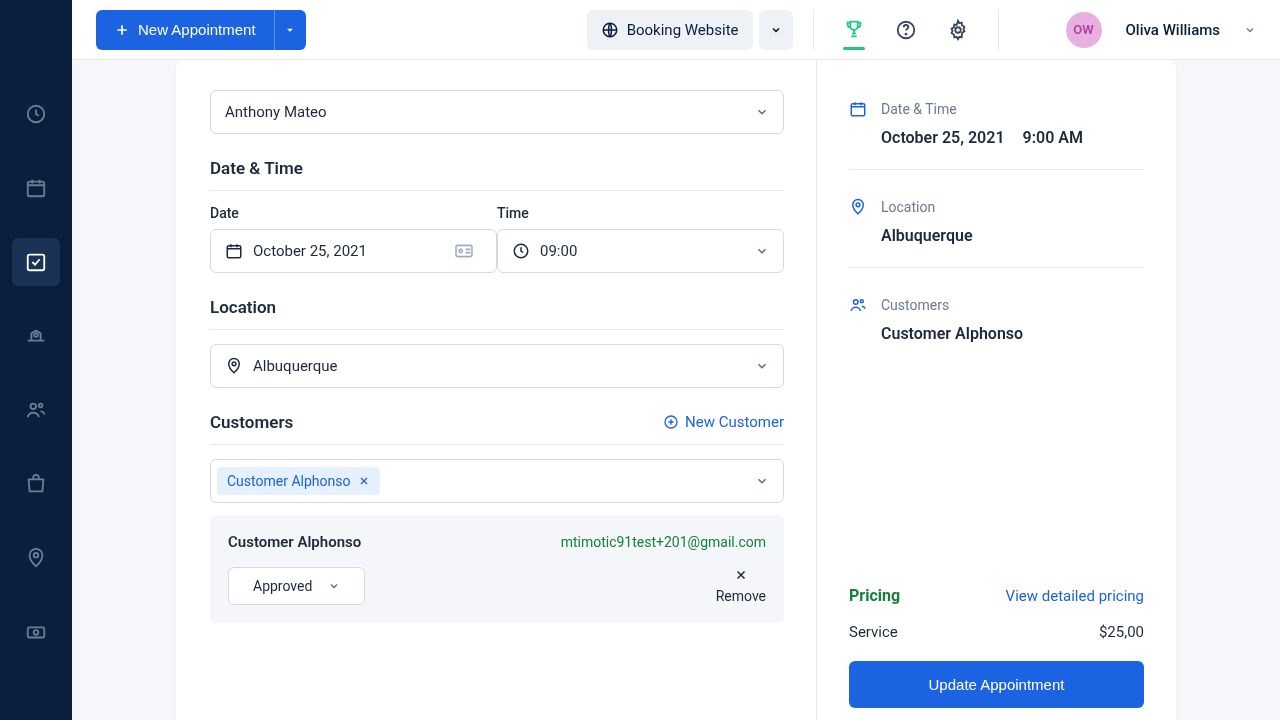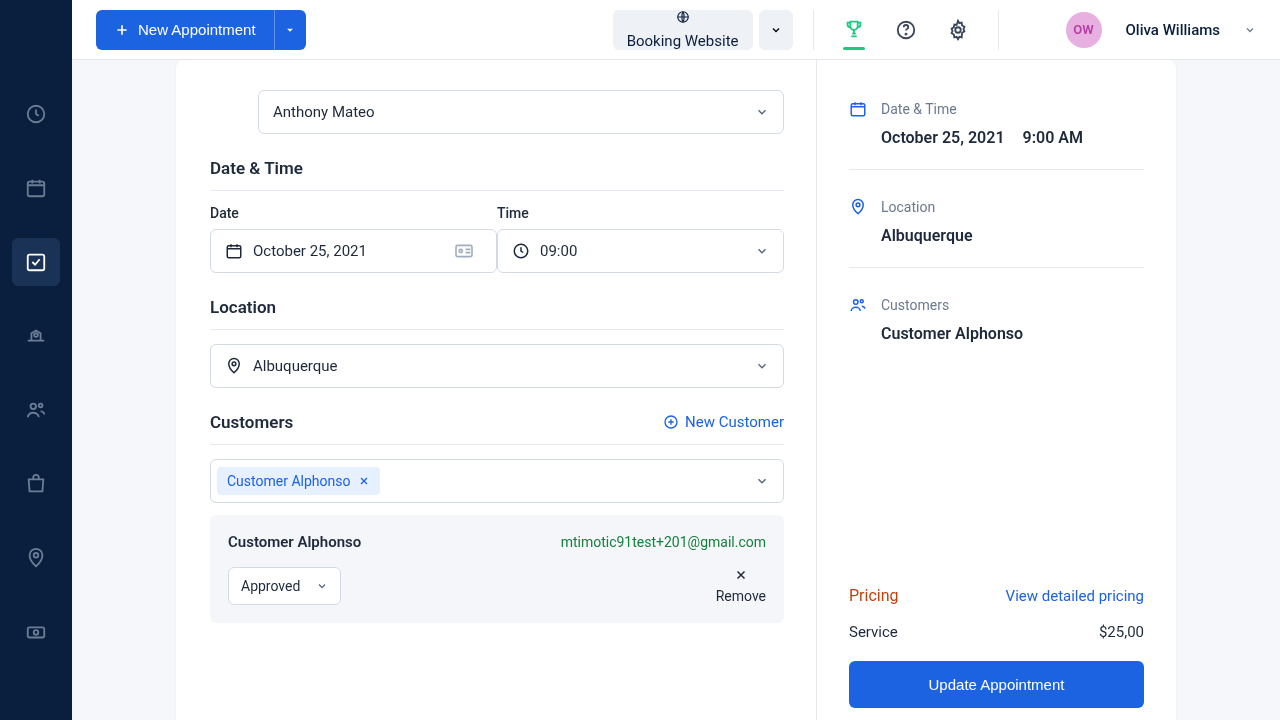--- a/index.html
+++ b/index.html
@@ -9,21 +9,21 @@
 .sidebar-item { width: 48px; height: 48px; display: flex; align-items: center; justify-content: center; color: #6b7d95; cursor: pointer; border-radius: 6px; }
 .sidebar-item.active { background: #1a3256; color: #fff; }
 .sidebar-item svg { width: 22px; height: 22px; }
 .main { flex: 1; display: flex; flex-direction: column; }
 .topbar { height: 60px; background: #fff; border-bottom: 1px solid #e5e9ef; display: flex; align-items: center; padding: 16px 24px; gap: 12px; flex-shrink: 0; }
 .btn-primary { background: #1b63e0; color: #fff; border: none; border-radius: 6px; height: 40px; padding: 0 18px; display: flex; align-items: center; gap: 8px; font-size: 15px; font-weight: 500; cursor: pointer; }
 .btn-primary-group { display: flex; }
 .btn-primary-group .btn-primary:first-child { border-top-right-radius: 0; border-bottom-right-radius: 0; }
 .btn-primary-dd { background: #1b63e0; color: #fff; border: none; border-left: 1px solid rgba(255,255,255,0.3); border-top-right-radius: 6px; border-bottom-right-radius: 6px; width: 32px; height: 40px; display: flex; align-items: center; justify-content: center; cursor: pointer; }
 .topbar-spacer { flex: 1; }
-.pill-btn { display: flex; align-items: center; gap: 8px; background: #eef1f5; border-radius: 6px; height: 40px; padding: 0 14px; font-size: 15px; color: #0a1e3d; cursor: pointer; flex-direction: column; }
+.pill-btn { display: flex; align-items: center; gap: 8px; background: #eef1f5; border-radius: 6px; height: 40px; padding: 0 14px; font-size: 15px; color: #0a1e3d; cursor: pointer; }
 .pill-dd { width: 34px; height: 40px; background: #eef1f5; border-radius: 6px; display: flex; align-items: center; justify-content: center; cursor: pointer; margin-left: -6px; }
 .topbar-divider { width: 1px; height: 40px; background: #e5e9ef; margin: 0 8px; }
 .topbar-icon { width: 40px; height: 40px; display: flex; align-items: center; justify-content: center; color: #38455a; cursor: pointer; }
 .trophy-wrap { display: flex; flex-direction: column; align-items: center; }
 .trophy-underline { width: 22px; height: 3px; background: #1dc97e; border-radius: 2px; margin-top: -2px; }
 .avatar { width: 36px; height: 36px; border-radius: 50%; background: #e7b0e0; color: #b33fa5; display: flex; align-items: center; justify-content: center; font-size: 13px; font-weight: 600; }
 .user-box { display: flex; align-items: center; gap: 24px; cursor: pointer; margin-left: 47px; }
 .user-name { font-size: 15px; color: #0a1e3d; font-weight: 500; }
 .content { flex: 1; display: flex; justify-content: center; align-items: flex-end; padding: 0; }
 .card { background: #fff; border-radius: 8px; width: 1000px; height: 680px; display: flex; overflow: hidden; box-shadow: 0 1px 3px rgba(0,0,0,0.05); margin-bottom: 40px; }
@@ -40,33 +40,33 @@
 .link-simple { color: #1b63e0; font-size: 15px; font-weight: 500; display: flex; align-items: center; gap: 6px; cursor: pointer; }
 .tag-box { min-height: 44px; border: 1px solid #d4dae3; border-radius: 6px; display: flex; align-items: center; padding: 4px 14px 4px 6px; gap: 8px; margin-top: 14px; cursor: pointer; }
 .chip { background: #e6f0ff; color: #1b63e0; padding: 6px 10px; border-radius: 4px; font-size: 14px; display: flex; align-items: center; gap: 8px; }
 .chip-x { cursor: pointer; color: #1b63e0; display: inline-flex; }
 .tag-box .chev { margin-left: auto; color: #5a6b82; }
 .cust-card { background: #f4f6f9; border-radius: 6px; margin-top: 12px; padding: 18px; }
 .cust-row1 { display: flex; justify-content: space-between; align-items: center; margin-bottom: 16px; }
 .cust-name { font-size: 15px; font-weight: 600; color: #1e2a3b; }
 .cust-email { font-size: 14px; color: #15803d; }
 .cust-row2 { display: flex; justify-content: space-between; align-items: center; }
-.status-select { background: #fff; border: 1px solid #d4dae3; border-radius: 6px; height: 38px; padding: 0 12px; display: flex; align-items: center; gap: 16px; font-size: 14px; color: #1e2a3b; cursor: pointer; }
+.status-select { background: #fff; border: 1px solid #d4dae3; border-radius: 6px; height: 38px; padding: 0 24px; display: flex; align-items: center; gap: 16px; font-size: 14px; color: #1e2a3b; cursor: pointer; }
 .remove-btn { display: flex; align-items: center; gap: 6px; font-size: 14px; color: #1e2a3b; cursor: pointer; flex-direction: column; }
 .side-block { margin-top: 28px; }
 .side-label-row { display: flex; align-items: center; gap: 14px; margin-bottom: 10px; }
 .side-label { font-size: 14px; color: #6b7a8e; }
 .side-icon { color: #1b63e0; width: 18px; }
 .side-value { font-size: 16px; font-weight: 600; color: #1e2a3b; margin-left: 32px; }
 .side-value-row { display: flex; gap: 18px; margin-left: 32px; }
 .side-value-row span { font-size: 16px; font-weight: 600; color: #1e2a3b; }
 .side-divider { height: 1px; background: #e5e9ef; margin-top: 22px; }
 .side-spacer { flex: 1; }
 .pricing-head { display: flex; justify-content: space-between; align-items: center; margin-bottom: 18px; }
-.pricing-title { font-size: 16px; font-weight: 400; color: #c2410c; }
+.pricing-title { font-size: 16px; font-weight: 700; color: #15803d; }
 .pricing-row { display: flex; justify-content: space-between; font-size: 15px; color: #1e2a3b; margin-bottom: 14px; }
 .btn-update { width: 100%; background: #1b63e0; color: #fff; border: none; height: 47px; border-radius: 6px; font-size: 15px; font-weight: 500; cursor: pointer; margin-top: 6px; }
 svg { display: block; }
 </style>
 </head>
 <body>
 
 <div class="app">
   <div class="sidebar">
     <div class="sidebar-item">
@@ -179,21 +179,21 @@
         <span class="user-name">Oliva Williams</span>
         <svg width="12" height="12" viewBox="0 0 24 24" fill="none" stroke="#6b7a8e" stroke-width="2.5">
             <path d="M6 9l6 6 6-6"></path>
           </svg>
       </div>
     </div>
 
     <div class="content">
       <div class="card">
         <div class="card-main">
-          <div style="margin-top:18px;margin-left:48px;">
+          <div style="margin-top:18px;">
             <div class="select-box">
               <span>Anthony Mateo</span>
               <svg class="chev" width="14" height="14" viewBox="0 0 24 24" fill="none" stroke="currentColor" stroke-width="2.5">
                   <path d="M6 9l6 6 6-6"></path>
                 </svg>
             </div>
           </div>
 
           <div class="section-heading">Date &amp; Time</div>
           <div class="field-row">

